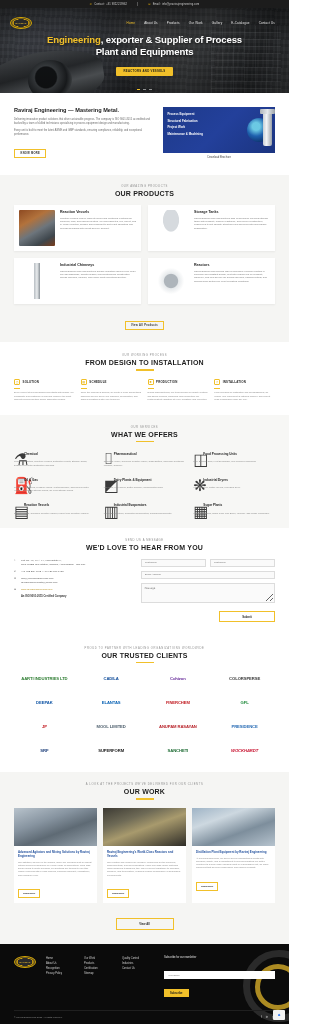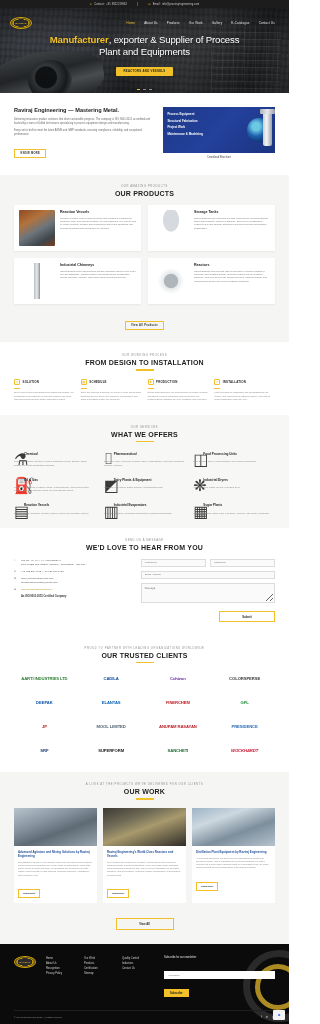--- a/index.html
+++ b/index.html
@@ -74,21 +74,21 @@
   .nav-links a {
     color:#e6e6e6; text-decoration:none; font-size:3px; white-space:nowrap;
     letter-spacing:.15px;
   }
   .nav-links a.active { color:#f1c02a; }
   .hero h1 {
     font-size:9.6px; line-height:12px; color:#ffffff; font-weight:bold;
     letter-spacing:-.15px; text-shadow:0 1px 3px rgba(0,0,0,.6);
   }
   .hero h1 .hl { color:#f1c02a; }
-  .hero h1 .thin { font-weight:normal; }
+  .hero h1 .thin { font-weight:bold; }
   .btn-yellow {
     display:inline-block; margin-top:7px; background:#f1c02a; color:#1a1a1a;
     font-size:2.8px; font-weight:bold; letter-spacing:.3px;
     padding:2.5px 7px; border:none; border-radius:1px; cursor:pointer;
   }
   .hero-dots { position:absolute; bottom:3px; left:0; right:0; display:flex; justify-content:center; gap:3px; z-index:6;}
   .hero-dots i { width:3px; height:1.4px; background:rgba(255,255,255,.5); display:block; }
   .hero-dots i.on { background:#f1c02a; }
   .sec-head { text-align:center; margin-bottom:8px; }
   .sec-kicker {
@@ -309,21 +309,21 @@
         <a href="#">Products</a>
         <a href="#">Our Work</a>
         <a href="#">Gallery</a>
         <a href="#">E-Catalogue</a>
         <a href="#">Contact Us</a>
       </div>
     </div>
 
     <div class="hero-content">
       <h1>
-        <span class="hl">Manufacturer</span><span class="thin">, exporter &amp; Supplier of Process</span><br>
+        <span class="hl">Engineering</span><span class="thin">, exporter &amp; Supplier of Process</span><br>
         <span class="thin">Plant and Equipments</span>
       </h1>
       <button class="btn-yellow">REACTORS AND VESSELS</button>
     </div>
     <div class="hero-dots">
       <i class="on"></i>
       <i></i>
       <i></i>
     </div>
   </div>

